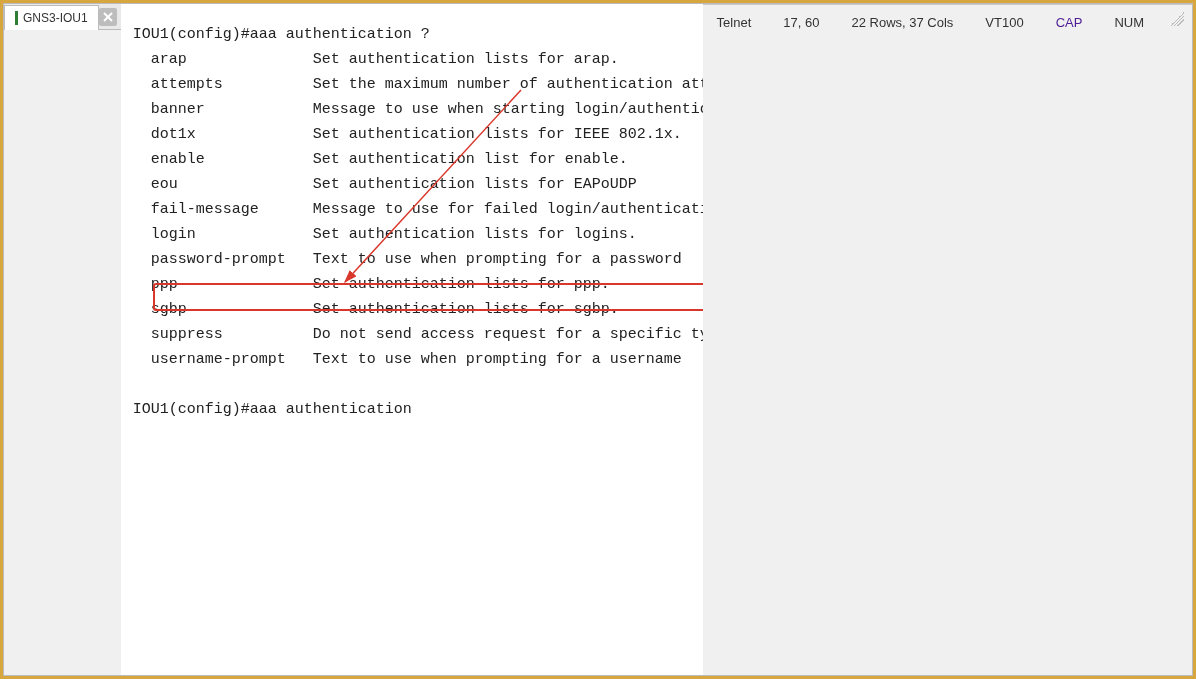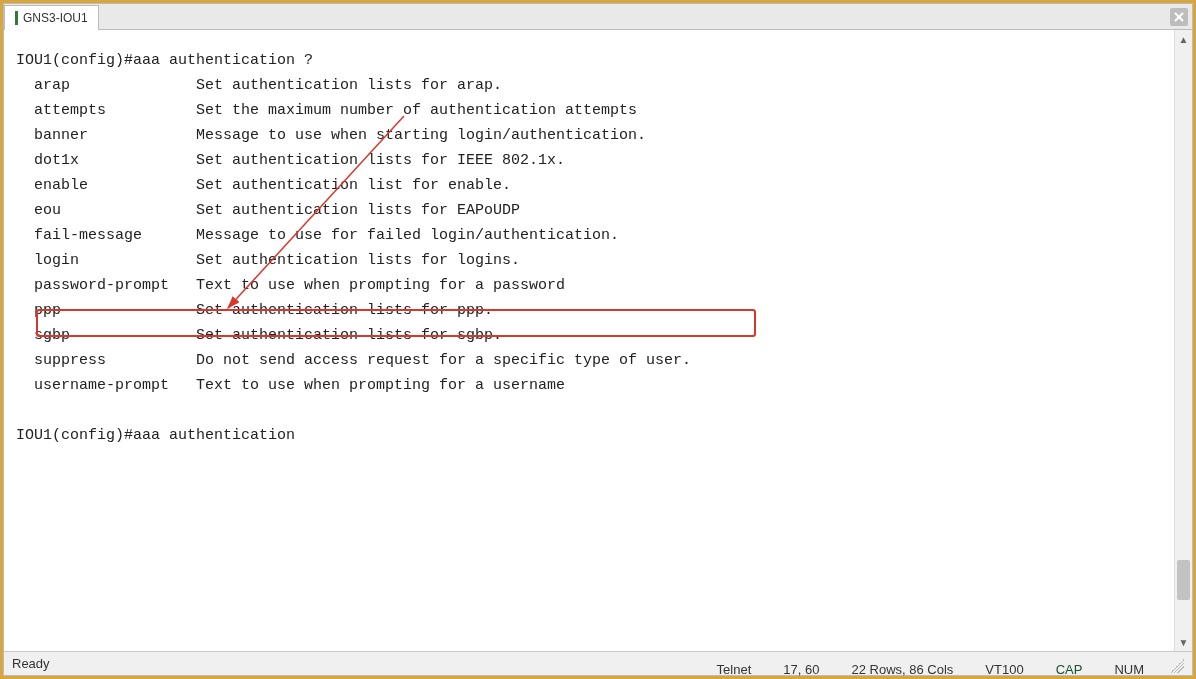--- a/index.html
+++ b/index.html
@@ -11,21 +11,21 @@
   }
   .outer-frame {
     width: 1196px; height: 679px;
     background: #d7a63e;
     padding: 3px;
   }
   .window {
     width: 100%; height: 100%;
     background: #f0f0f0;
     display: flex;
-    flex-direction: column;
+    flex-direction: row;
     border: 1px solid #bbb;
   }
   .tabbar {
     display: flex;
     align-items: flex-end;
     background: #e9e9e9;
     border-bottom: 1px solid #bbb;
     height: 26px;
     position: relative;
   }
@@ -117,21 +117,21 @@
     border-top: 1px solid #c8c8c8;
     display: flex;
     align-items: center;
     font-size: 13px;
     color: #333;
     padding: 0 8px;
     gap: 20px;
   }
   .status-left { flex: 1; }
   .status-field { padding: 0 6px; margin-top: 12px; }
-  .status-disabled { color: #14532d; }
+  .status-disabled { color: #4c1d95; }
   .grip {
     width: 14px; height: 14px;
     align-self: flex-end;
     margin-bottom: 2px;
     background:
       linear-gradient(135deg, transparent 50%, #bbb 50%, #bbb 55%, transparent 55%,
                                transparent 62%, #bbb 62%, #bbb 67%, transparent 67%,
                                transparent 74%, #bbb 74%, #bbb 79%, transparent 79%);
   }
 </style>
@@ -183,24 +183,23 @@
       </svg>
 
       <div class="scrollbar">
         <div class="scroll-arrow">▲</div>
         <div class="scroll-thumb" style="top:530px;height:40px;"></div>
         <div class="scroll-arrow">▼</div>
       </div>
     </div>
 
     <div class="statusbar">
-      <span class="status-left">Ready</span>
       <span class="status-field">Telnet</span>
       <span class="status-field">17, 60</span>
-      <span class="status-field">22 Rows, 86 Cols</span>
+      <span class="status-field">22 Rows, 37 Cols</span>
       <span class="status-field">VT100</span>
       <span class="status-field status-disabled">CAP</span>
       <span class="status-field">NUM</span>
       <div class="grip"></div>
     </div>
 
   </div>
 </div>
 
 </body></html>

